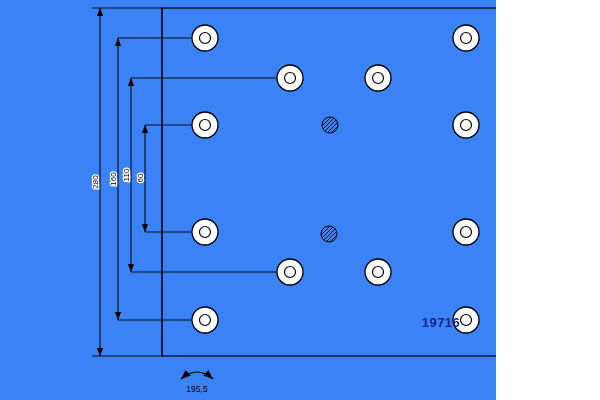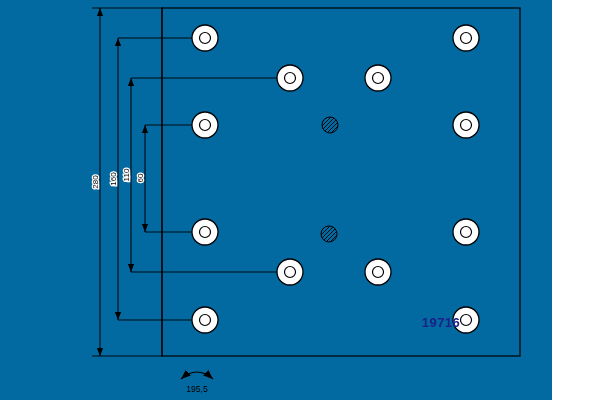--- a/index.html
+++ b/index.html
@@ -1,17 +1,17 @@
 <!DOCTYPE html>
 <html><head>
 <meta charset="utf-8">
 <style>
   html,body{margin:0;padding:0;background:#ffffff;}
   .canvas{
-    width:552px;height:400px;background:#0369a1;position:relative;overflow:hidden;
+    width:496px;height:400px;background:#3b82f6;position:relative;overflow:hidden;
     font-family:"Liberation Sans",sans-serif;
   }
   svg{display:block;}
   .outline{fill:none;stroke:#000;stroke-width:1.2;}
   .edge-line{stroke:#000;stroke-width:1.1;}
   .hole-outer{fill:#ffffff;stroke:#000;stroke-width:1.3;}
   .hole-inner{fill:#ffffff;stroke:#000;stroke-width:1.2;}
   .hatched{stroke:#000;stroke-width:1;}
   .dim-line{stroke:#000;stroke-width:1;fill:none;}
   .ext-line{stroke:#000;stroke-width:0.9;}

